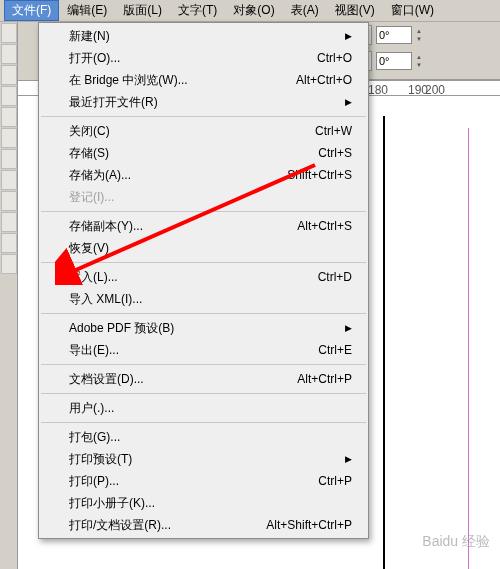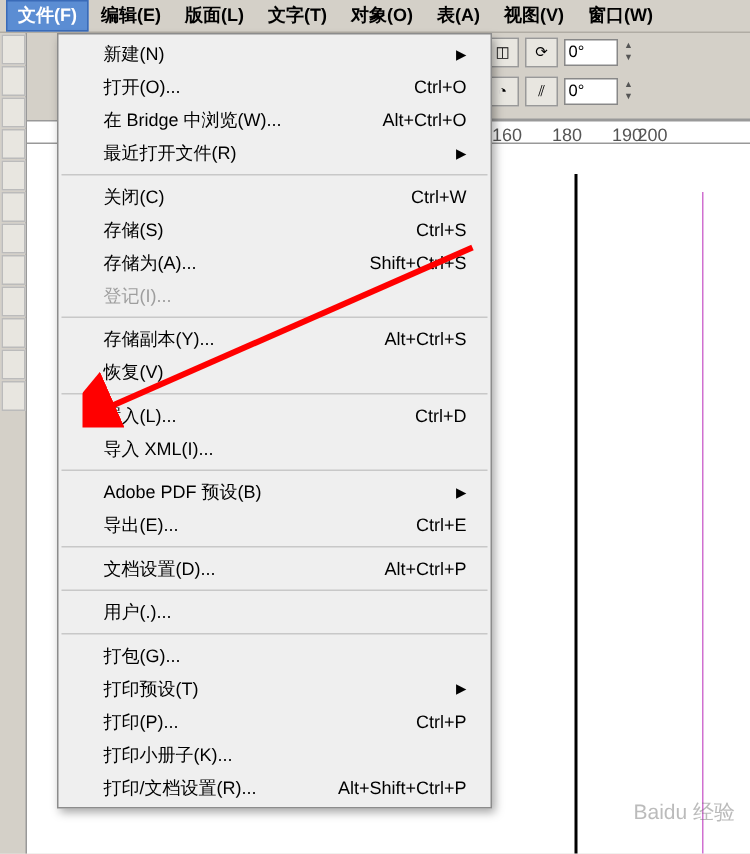--- a/index.html
+++ b/index.html
@@ -1,35 +1,35 @@
 <!DOCTYPE html>
 <html><head>
 <meta charset="utf-8">
 <style>
 * { margin: 0; padding: 0; box-sizing: border-box; font-family: "Microsoft YaHei", Arial, sans-serif; font-size: 12px; }
 body { background: #fff; width: 500px; height: 569px; overflow: hidden; position: relative; }
 
 .app { position: relative; width: 100%; height: 100%; background: #d4d0c8; }
 
 .menubar { background: #d4d0c8; height: 22px; display: flex; align-items: center; padding-left: 4px; border-bottom: 1px solid #b0aca4; }
-.menubar-item { padding: 2px 8px; color: #000; cursor: default; font-weight: bold; }
+.menubar-item { padding: 2px 8px; color: #000; cursor: default; }
 .menubar-item.active { background: #5b8dd3; color: #fff; border: 1px solid #3a6bb8; padding: 1px 7px; }
 
 .toolbar { position: absolute; right: 0; top: 22px; height: 58px; width: 180px; background: #d4d0c8; border-bottom: 1px solid #999; }
 .toolbar-row { display: flex; align-items: center; height: 26px; padding: 2px 4px; gap: 4px; }
 .tb-icon { width: 22px; height: 20px; background: #e8e6e0; border: 1px solid #999; display: inline-flex; align-items: center; justify-content: center; font-size: 10px; }
 .tb-num { width: 36px; height: 18px; background: #fff; border: 1px solid #888; font-size: 11px; padding: 0 2px; display: inline-flex; align-items: center; }
 .tb-arrow { width: 12px; height: 18px; display: inline-flex; flex-direction: column; justify-content: center; }
 .tb-arrow::before { content: "▲"; font-size: 6px; color: #555; line-height: 8px; }
 .tb-arrow::after { content: "▼"; font-size: 6px; color: #555; line-height: 8px; }
 
 .ruler { position: absolute; top: 80px; left: 18px; right: 0; height: 16px; background: #fff; border-top: 1px solid #999; border-bottom: 1px solid #999; font-size: 9px; color: #555; }
 .ruler-tick { position: absolute; top: 2px; }
 
-.dropdown { position: absolute; left: 38px; top: 22px; width: 290px; background: #efefef; border: 1px solid #8c8c8c; box-shadow: 2px 3px 6px rgba(0,0,0,0.35); z-index: 100; padding: 2px 0; }
+.dropdown { position: absolute; left: 38px; top: 22px; width: 331px; background: #efefef; border: 1px solid #8c8c8c; box-shadow: 2px 3px 6px rgba(0,0,0,0.35); z-index: 100; padding: 2px 0; }
 .menu-item { display: flex; justify-content: space-between; padding: 3px 16px 3px 30px; color: #000; cursor: default; line-height: 16px; }
 .menu-item.disabled { color: #9e9e9e; text-align: center; }
 .menu-item .arrow { color: #000; font-size: 9px; padding-left: 4px; }
 .menu-item .shortcut { color: #000; }
 .sep { height: 1px; background: #c8c8c8; margin: 3px 2px; }
 
 .leftbar { position: absolute; left: 0; top: 22px; width: 18px; bottom: 0; background: #d4d0c8; border-right: 1px solid #999; }
 .leftbar .tool { width: 16px; height: 20px; margin: 1px auto; background: #e8e6e0; border: 1px solid #bbb; }
 
 .canvas { position: absolute; left: 18px; top: 96px; right: 0; bottom: 0; background: #fff; }

